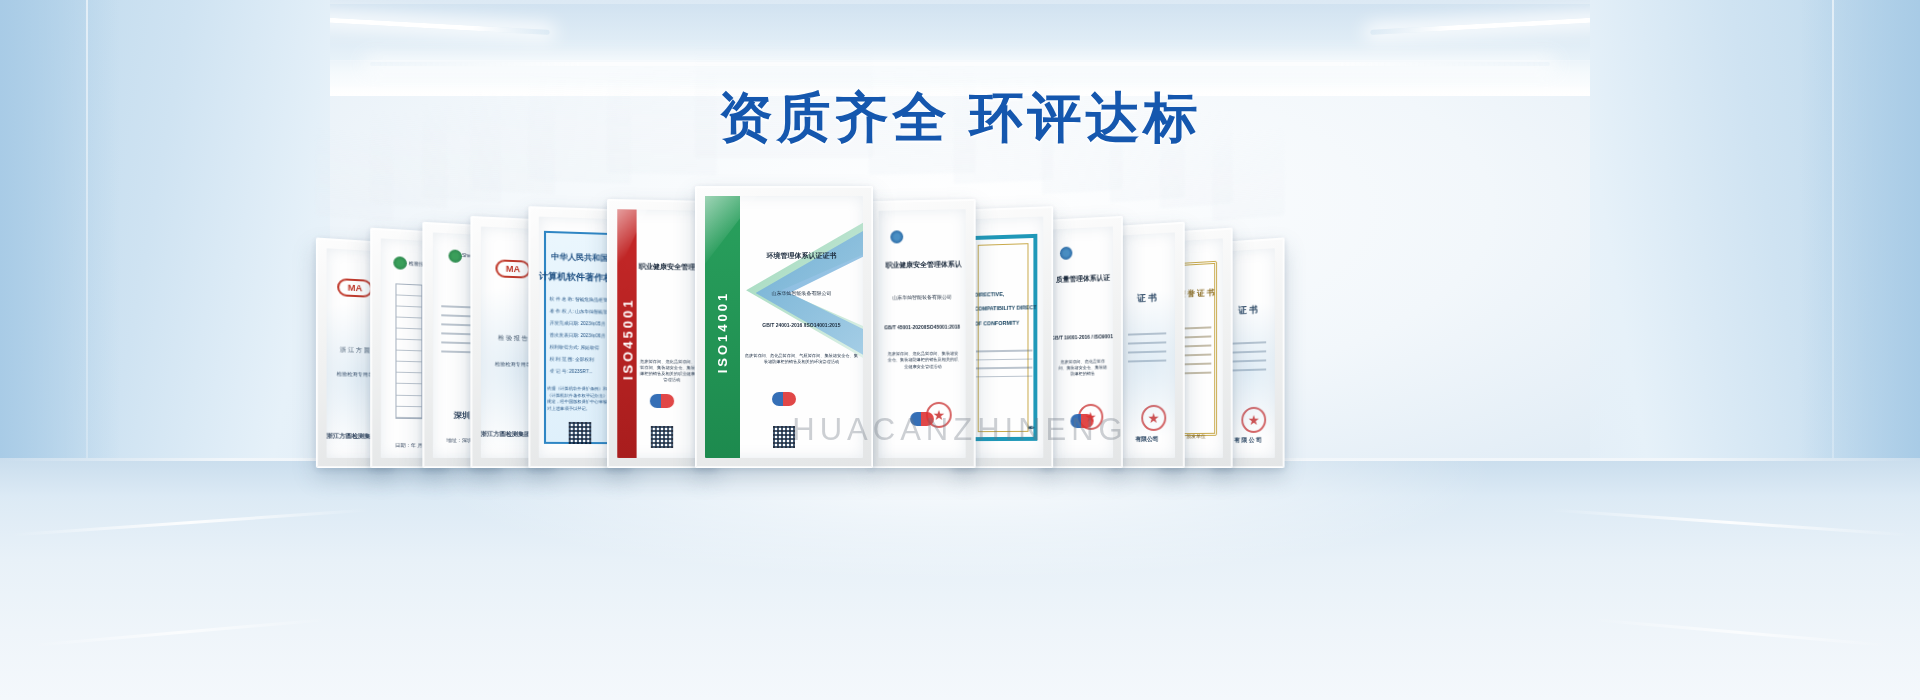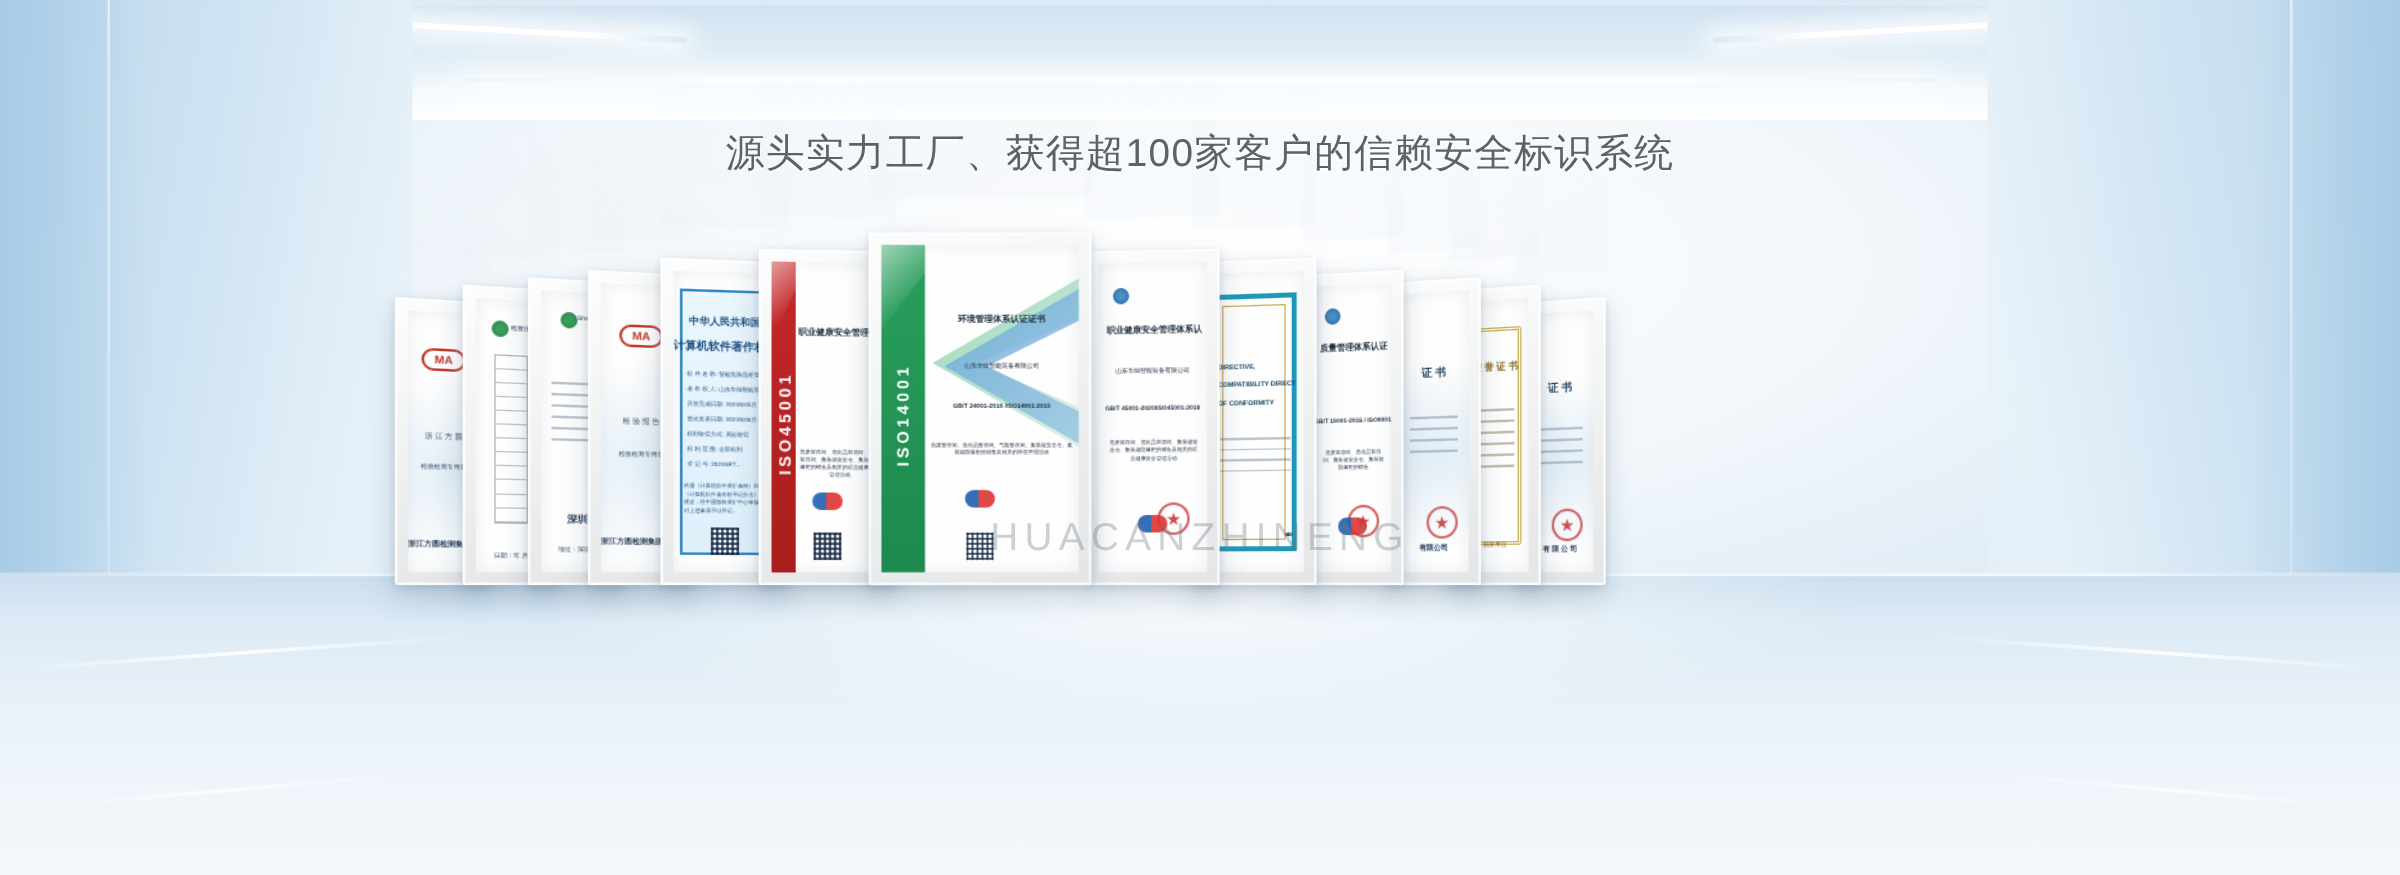--- a/index.html
+++ b/index.html
@@ -252,21 +252,21 @@
   <div class="floor">
     <div class="floor-line"></div>
     <div class="floor-glow"></div>
   </div>
   <div class="floor-streak fs1"></div>
   <div class="floor-streak fs2"></div>
   <div class="floor-streak fs3"></div>
   <div class="floor-streak fs4"></div>
 
   <div class="headings">
-    <div class="subtitle">源头实力工厂、获得超100家客户的信赖安全标识系统</div>
+    <div class="title">资质齐全 环评达标</div>
   </div>
 
   <div class="cert-row" id="certRow">
       <div class="cert" style="left: 318px; width: 74px; height: 228px; z-index: 1; transform: rotateY(30deg);">
         <div class="paper">
         <div class="mark-ma">MA</div>
         <div class="ptxt" style="top:46%;font-size:6px;color:#3a4a5e;">浙 江 方 圆</div>
         <div class="ptxt ghost" style="top:58%;">检验检测专用章</div>
         <div class="ptxt" style="bottom:8%;font-size:6px;font-weight:bold;color:#2a3c55;">浙江方圆检测集团股份有限公司</div>
         <div style="position:absolute;left:0;right:0;top:0;bottom:0;

